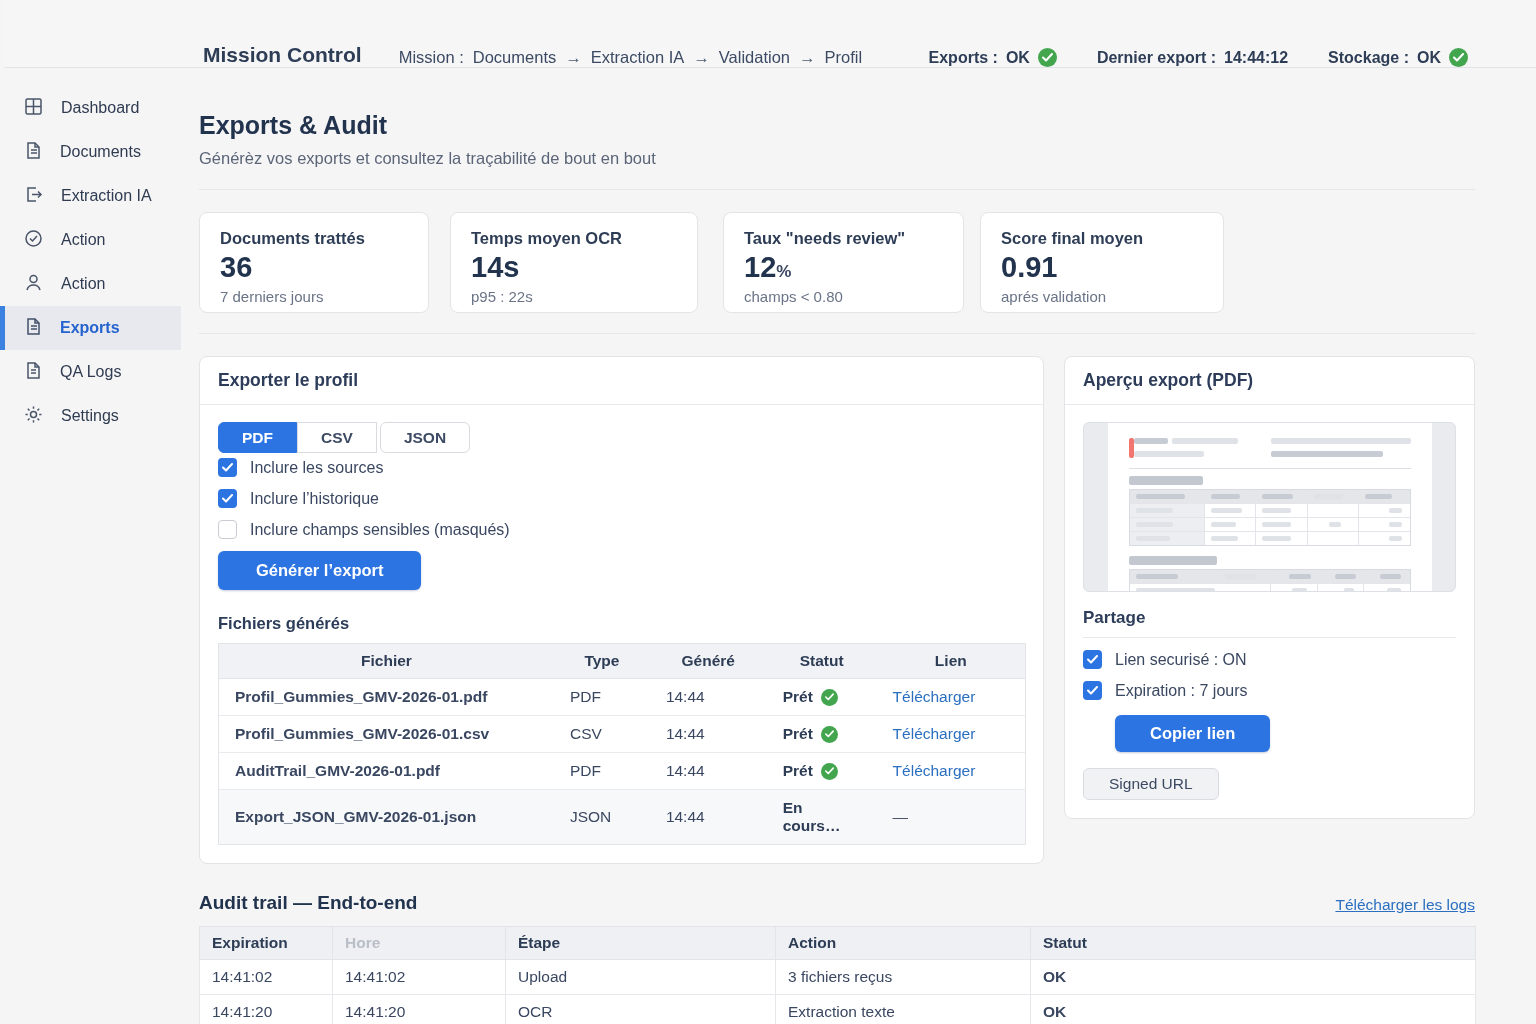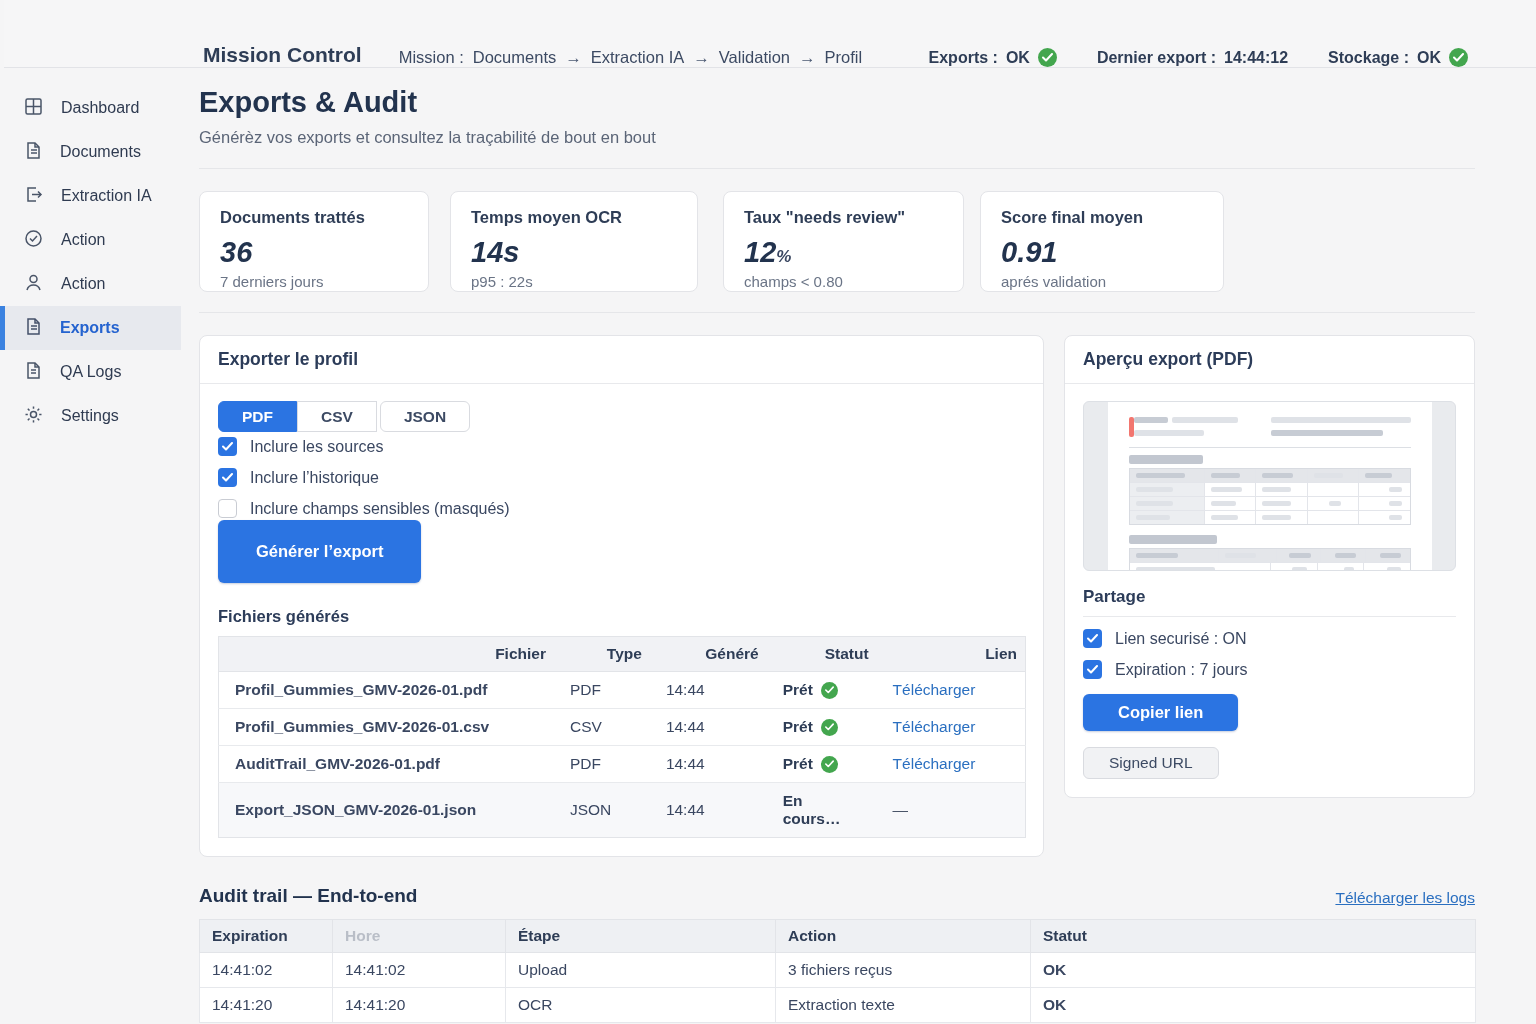--- a/index.html
+++ b/index.html
@@ -26,29 +26,29 @@
   .check-badge svg{ display:block; }
   
   .sidebar{ position:absolute; top:69px; left:0; width:181px; padding-top:17px; }
   .side-item{ height:44px; display:flex; align-items:center; gap:17px; padding-left:23px;
     font-size:16px; color:#2f3b51; cursor:pointer; }
   .side-item svg{ flex:0 0 auto; }
   .side-item.active{ background:#e7e9ee; border-left:5px solid #3b82e0; padding-left:18px;
     color:#2563cf; font-weight:bold; }
   
   .main{ position:absolute; left:199px; top:68px; width:1276px; }
-  .page-title{ margin-top:18px; font-size:29px; font-weight:bold; color:#22334e; }
+  .page-title{ margin-top:43px; font-size:25px; font-weight:bold; color:#22334e; }
   .page-subtitle{ margin-top:9px; font-size:16.5px; color:#5b6577; }
   .rule{ border:none; border-top:1px solid #e5e6e9; margin-top:21px; }
   
   .stats-row{ display:flex; margin-top:22px; }
   .stat-card{ background:#fff; border:1px solid #e3e4e8; border-radius:8px; height:101px;
     padding:16px 20px; }
   .stat-card .t{ font-size:16.5px; font-weight:600; color:#2e3d56; }
-  .stat-card .v{ font-size:29px; font-weight:bold; color:#22334e; margin-top:9px;font-style:italic; }
+  .stat-card .v{ font-size:29px; font-weight:bold; color:#22334e; margin-top:3px; }
   .stat-card .v .unit{ font-size:17px; font-weight:600; color:#3a4761; }
   .stat-card .n{ font-size:15px; color:#6a7486; margin-top:4px; }
   
   .panels{ display:flex; gap:20px; margin-top:22px; align-items:flex-start; }
   .panel{ background:#fff; border:1px solid #e3e4e8; border-radius:8px; }
   .panel-hd{ padding:13px 18px; border-bottom:1px solid #e8e9ec; font-size:17.5px;
     font-weight:bold; color:#2c3c59; }
   .panel-bd{ padding:17px 18px 18px; }
   .panel-left{ width:845px; }
   .panel-right{ width:411px; }
@@ -60,27 +60,27 @@
   .seg-btn.first{ border-radius:6px 0 0 6px; }
   .seg-btn.active{ background:#2b74e2; border-color:#2b74e2; color:#fff; }
   .seg-btn.last{ border-radius:6px; margin-left:3px; }
   
   .opt-row{ display:flex; align-items:center; gap:13px; margin-top:12px; font-size:16px; color:#3a4761; cursor:pointer;}
   .opt-row.firstgap{ margin-top:5px; }
   .cbx{ width:19px; height:19px; border-radius:4px; flex:0 0 auto; display:inline-flex;
     align-items:center; justify-content:center; }
   .cbx.on{ background:#2b74e2; }
   .cbx.off{ background:#fff; border:1.5px solid #c9ccd3; }
-  .btn-primary{ margin-top:2px; background:#2b74e2; color:#fff; border:none; border-radius:6px;
-    font-size:16.5px; font-weight:bold; padding:22px 38px; cursor:pointer; font-family:inherit;
+  .btn-primary{ margin-top:12px; background:#2b74e2; color:#fff; border:none; border-radius:6px;
+    font-size:16.5px; font-weight:bold; padding:10px 38px; cursor:pointer; font-family:inherit;
     box-shadow:0 1px 2px rgba(30,60,120,.25); }
   
   .files-title{ margin-top:24px; font-size:16.5px; font-weight:bold; color:#2c3c59; }
   table.files{ margin-top:10px; width:808px; border-collapse:collapse; border:1px solid #e2e4e8; font-size:15.5px;}
-  table.files th{ background:#f1f2f5; text-align:right; font-weight:bold; color:#2e3d56;
+  table.files th{ background:#f1f2f5; text-align:center; font-weight:bold; color:#2e3d56;
     padding:8px 8px; border-bottom:1px solid #e2e4e8; }
   table.files td{ padding:9px 16px; border-bottom:1px solid #e8eaed; color:#3a4761; }
   table.files tr:last-child td{ border-bottom:none; background:#f7f8fa; }
   td.fname{ font-weight:600; color:#2e3d56; }
   .status-cell{ display:flex; align-items:center; gap:8px; font-weight:600; color:#2e3d56;}
   .mini-check{ width:17px; height:17px; border-radius:50%; background:#43a64e; display:inline-flex;
     align-items:center; justify-content:center;}
   a.dl-link{ color:#2a6fc0; text-decoration:none; cursor:pointer; }
   .dash{ color:#4a5568; }
   
@@ -511,21 +511,21 @@
           <span>Lien securisé : ON</span>
         </div>
         <div class="opt-row">
           <span class="cbx on">
             <svg width="11" height="9" viewBox="0 0 11 9">
                 <polyline points="1,4.5 4,7.5 10,1" fill="none" stroke="#fff" stroke-width="2" stroke-linecap="round" stroke-linejoin="round"></polyline>
               </svg>
           </span>
           <span>Expiration : 7 jours</span>
         </div>
-        <button class="btn-primary" style="margin-top:15px; padding:9px 35px;">Copier lien</button>
+        <button class="btn-primary" style="margin-top:15px; padding:9px 35px;margin-left:32px;">Copier lien</button>
         <br>
         <button class="btn-secondary">Signed URL</button>
       </div>
     </section>
   </div>
 
   <div class="audit-hd">
     <div class="audit-title">Audit trail — End-to-end</div>
     <a class="logs-link">Télécharger les logs</a>
   </div>

